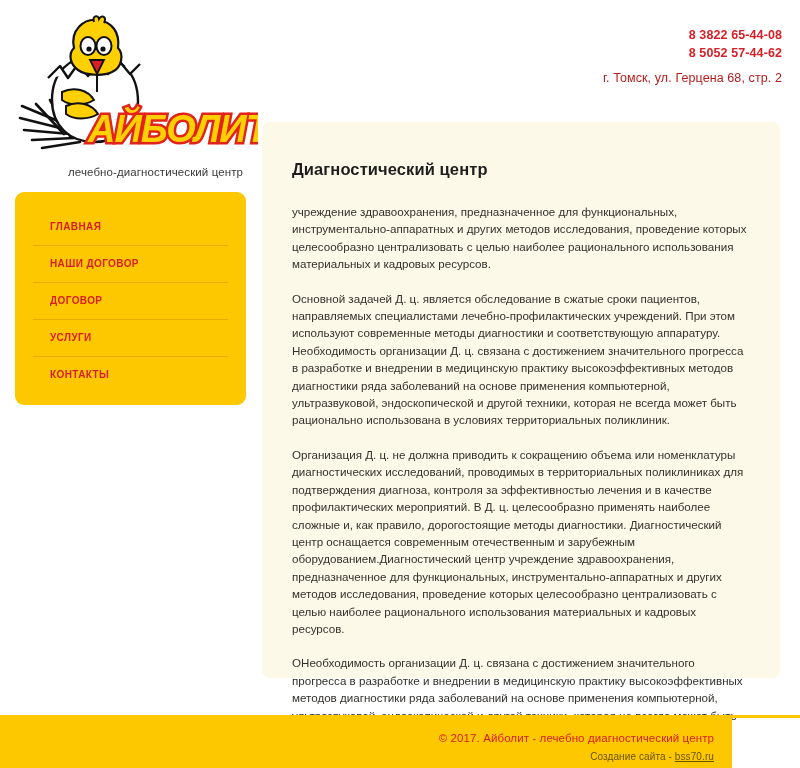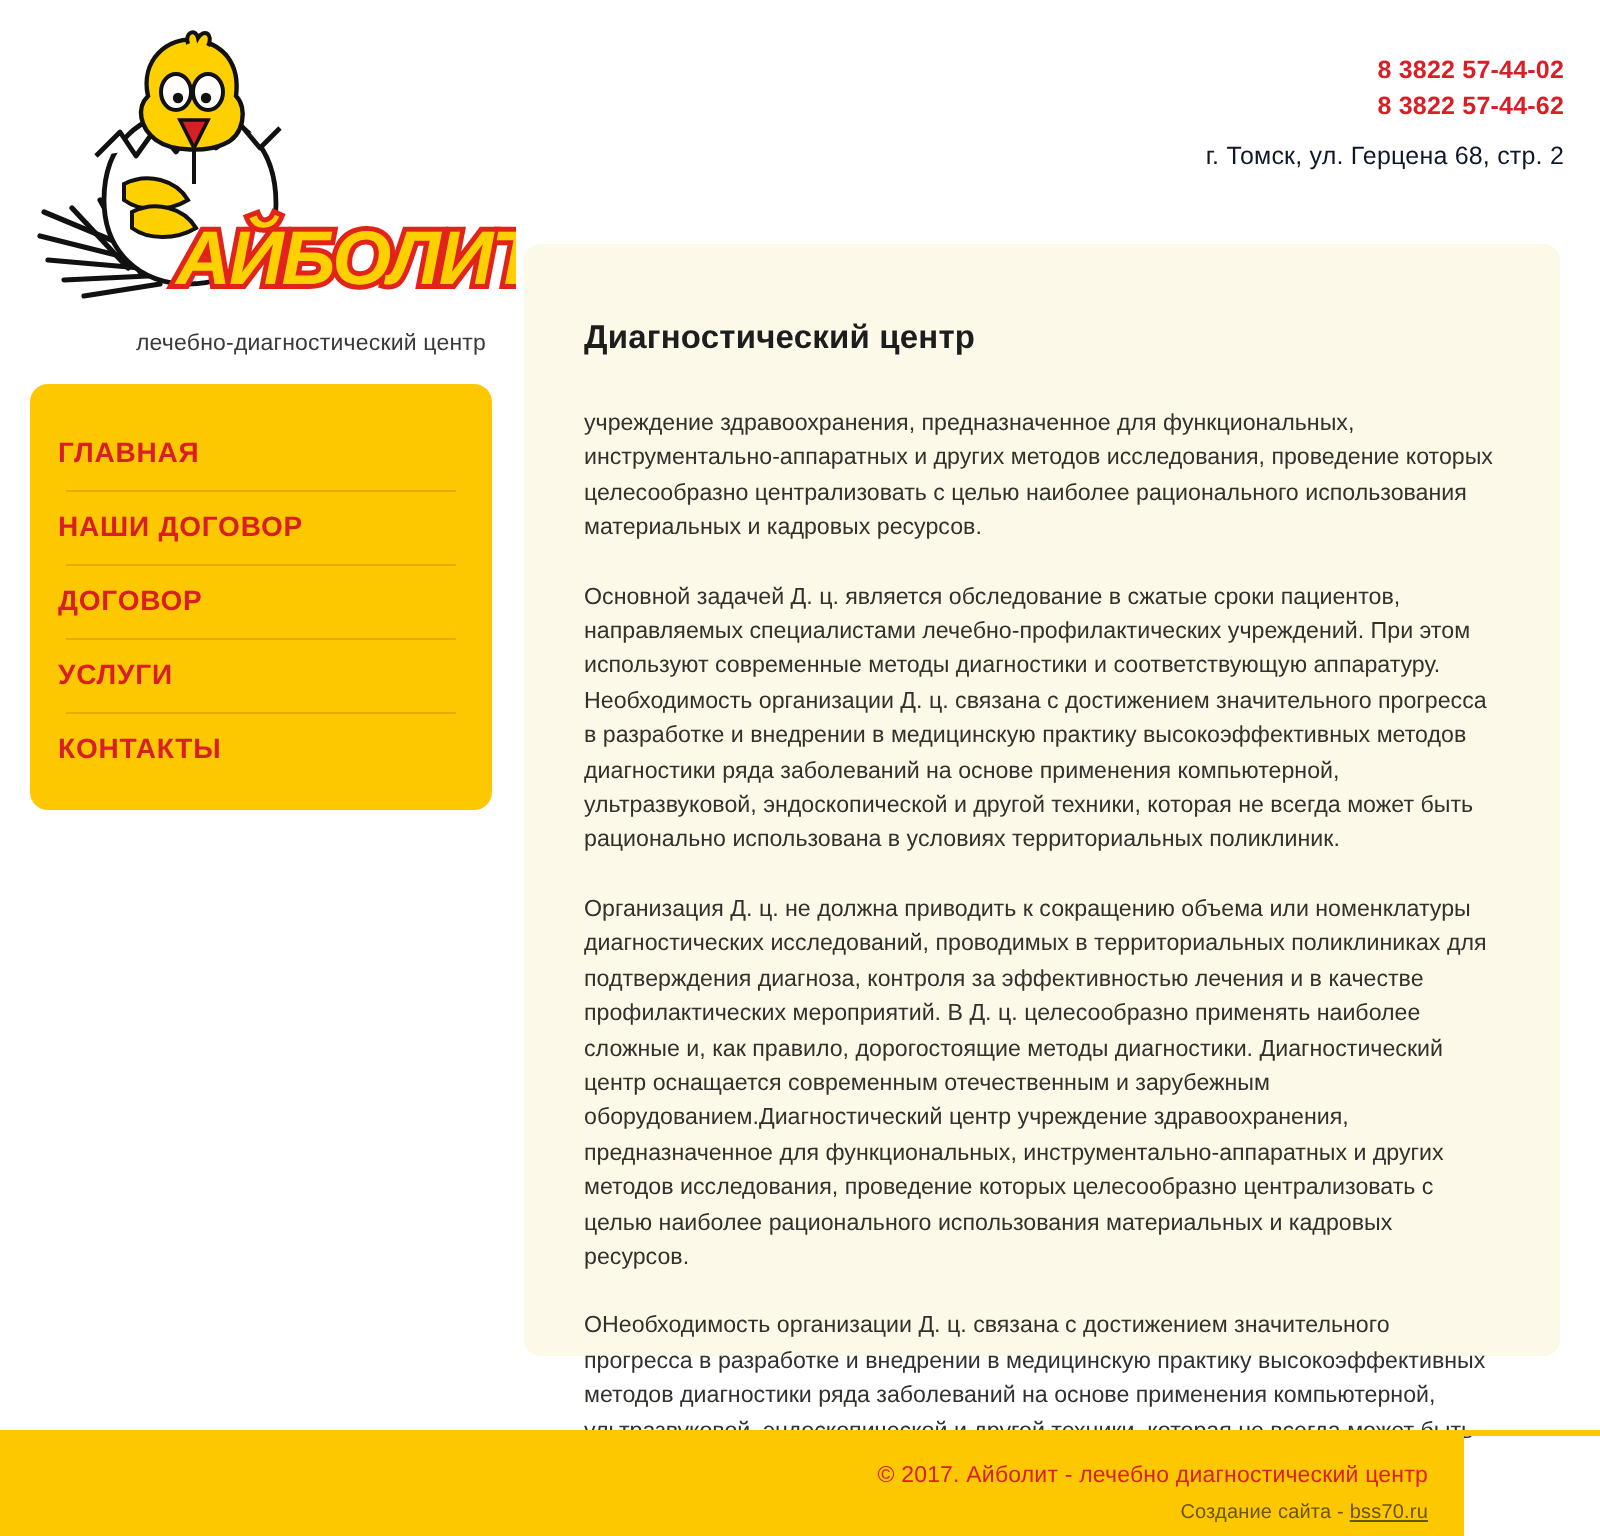--- a/index.html
+++ b/index.html
@@ -54,45 +54,45 @@
   }
   .phone {
     color: #d81f26;
     font-weight: bold;
     font-size: 12.5px;
     line-height: 18px;
     letter-spacing: 0.1px;
   }
   .address {
     margin-top: 9px;
-    color: #0f172a;
+    color: #b91c1c;
     font-size: 12.5px;
     letter-spacing: 0.1px;
     text-align: right;
   }
 
   
   .nav-box {
     position: absolute;
     left: 15px;
     top: 192px;
     width: 231px;
     height: 213px;
     background: #fdc800;
     border-radius: 9px;
     padding: 16px 0 16px 0;
   }
   .nav-item {
     display: block;
     height: 37px;
     line-height: 37px;
-    padding-left: 14px;
+    padding-left: 35px;
     color: #d81f26;
     font-weight: bold;
-    font-size: 14px;
+    font-size: 10px;
     letter-spacing: 0.4px;
     text-decoration: none;
     cursor: pointer;
     position: relative;
   }
   .nav-item + .nav-item::before {
     content: "";
     position: absolute;
     left: 18px;
     right: 18px;
@@ -204,22 +204,22 @@
 
       <path d="M54 78 C66 72 80 76 86 86 C76 92 62 92 54 86 Z" fill="#ffd000" stroke="#111" stroke-width="2"></path>
       <path d="M58 92 C70 86 84 90 90 100 C80 106 66 106 58 100 Z" fill="#ffd000" stroke="#111" stroke-width="2"></path>
 
       <text x="80" y="128" font-family="'Liberation Sans',sans-serif" font-size="38" font-weight="bold" font-style="italic" fill="#ffd000" stroke="#e2231a" stroke-width="5" paint-order="stroke" letter-spacing="-1">АЙБОЛИТ</text>
     </svg>
     <div class="logo-tagline">лечебно-диагностический центр</div>
   </div>
 
   <div class="contact-block">
-    <div class="phone">8 3822 57-44-02</div>
-    <div class="phone">8 3822 57-44-62</div>
+    <div class="phone">8 3822 65-44-08</div>
+    <div class="phone">8 5052 57-44-62</div>
     <div class="address">г. Томск, ул. Герцена 68, стр. 2</div>
   </div>
 
 </div>
 
 <nav class="nav-box">
   <a class="nav-item" href="#">ГЛАВНАЯ</a>
   <a class="nav-item" href="#">НАШИ ДОГОВОР</a>
   <a class="nav-item" href="#">ДОГОВОР</a>
   <a class="nav-item" href="#">УСЛУГИ</a>

